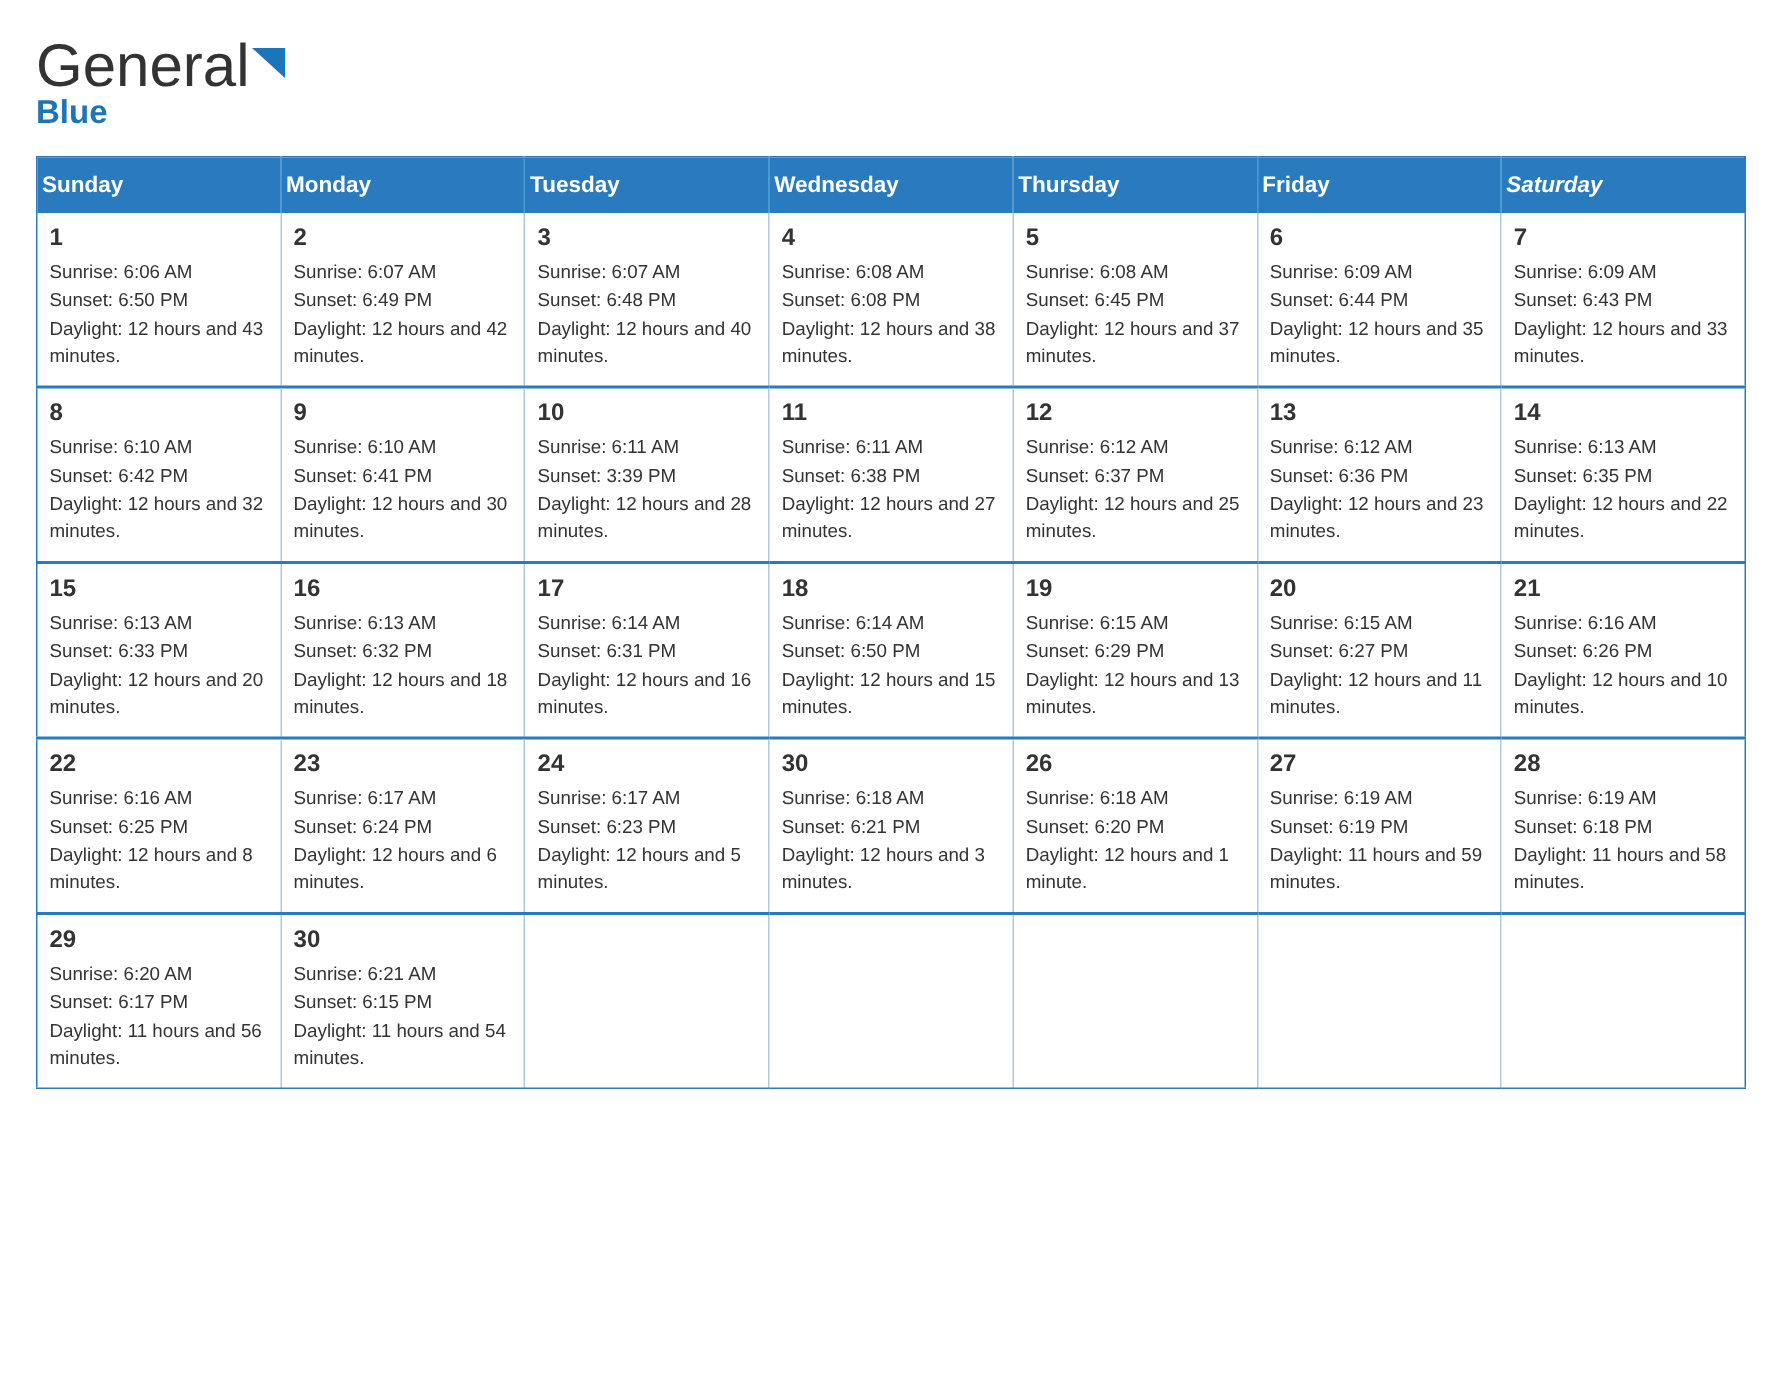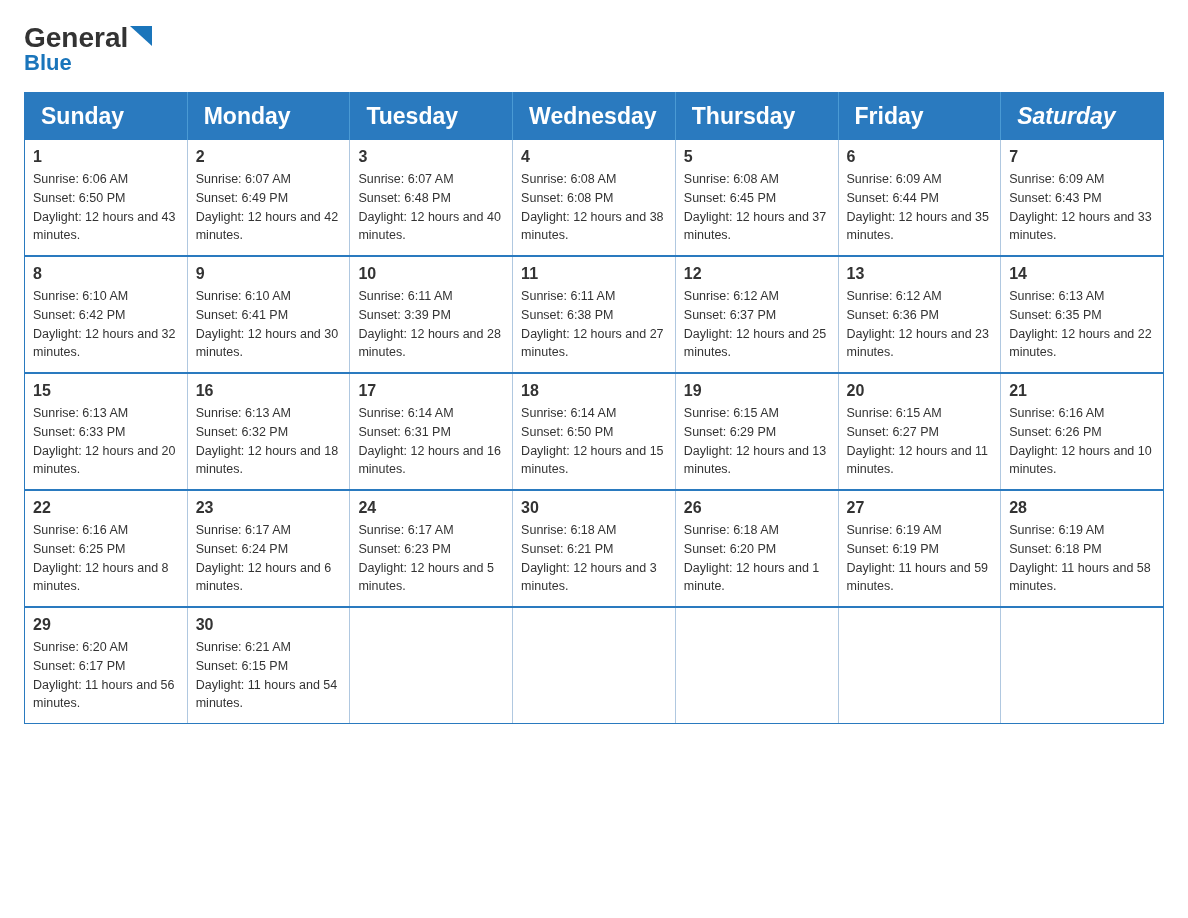--- a/index.html
+++ b/index.html
@@ -15,22 +15,22 @@
       justify-content: space-between;
       align-items: flex-start;
       margin-bottom: 16px;
     }
     .logo {
       display: flex;
       flex-direction: column;
       align-items: flex-start;
     }
     .logo-text {
-      font-size: 28px;
-      font-weight: bold;
+      font-size: 40px;
+      font-weight: normal;
       color: #333;
       line-height: 1;
     }
     .logo-line2 {
       font-size: 22px;
       font-weight: bold;
       color: #1a75bb;
       margin-top: -2px;
     }
     .title-area {
@@ -48,23 +48,23 @@
       margin-top: 4px;
     }
     .calendar {
       width: 100%;
       border-collapse: collapse;
       border: 1px solid #2a7abf;
     }
     .calendar thead tr th {
       background-color: #2a7abf;
       color: #fff;
-      font-size: 23px;
+      font-size: 15px;
       font-weight: bold;
-      padding: 10px 16px;
+      padding: 10px 3px;
       text-align: left;
       border-right: 1px solid #4a9ad4;
     }
     .calendar thead tr th:last-child {
       border-right: none;
       font-style: italic;
     }
     .calendar tbody tr td {
       vertical-align: top;
       padding: 8px 8px 10px 8px;

